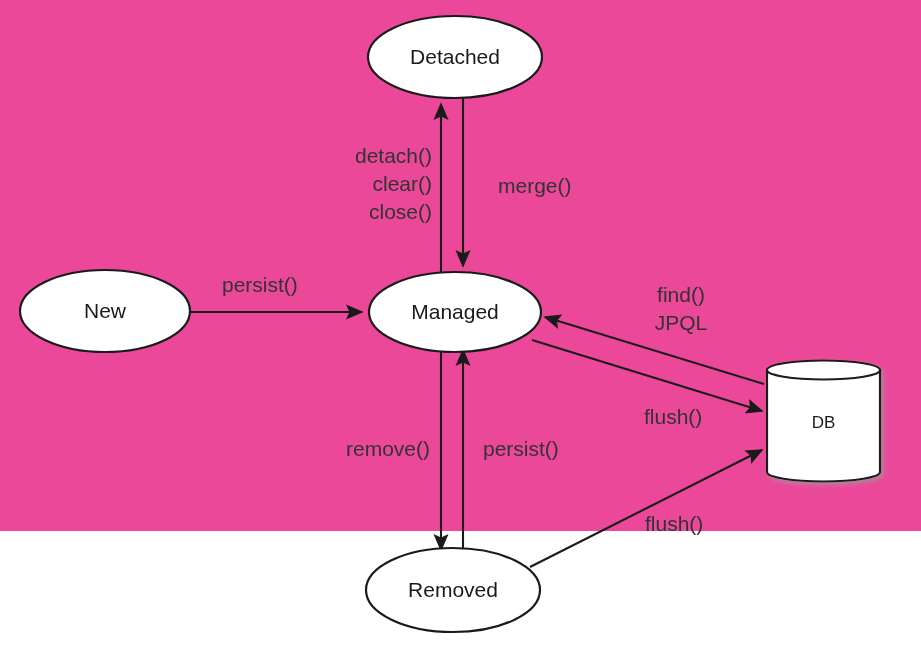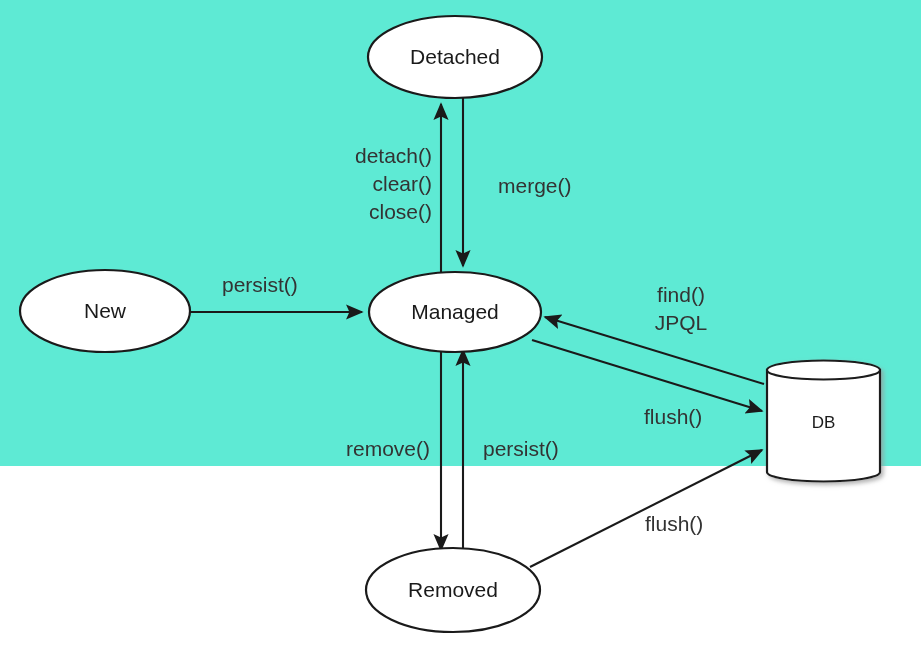--- a/index.html
+++ b/index.html
@@ -10,22 +10,22 @@
   }
   body {
     width: 921px;
     height: 661px;
     font-family: "Liberation Sans", sans-serif;
     overflow: hidden;
   }
   #diagram-root {
     position: relative;
     width: 921px;
-    height: 466px;
-    background: #5eead4;
+    height: 531px;
+    background: #ec4899;
   }
   svg#lifecycle-svg {
     display: block;
     width: 921px;
     height: 661px;
   }
   .node-shape {
     fill: #ffffff;
     stroke: #1a1a1a;
     stroke-width: 2.2;

